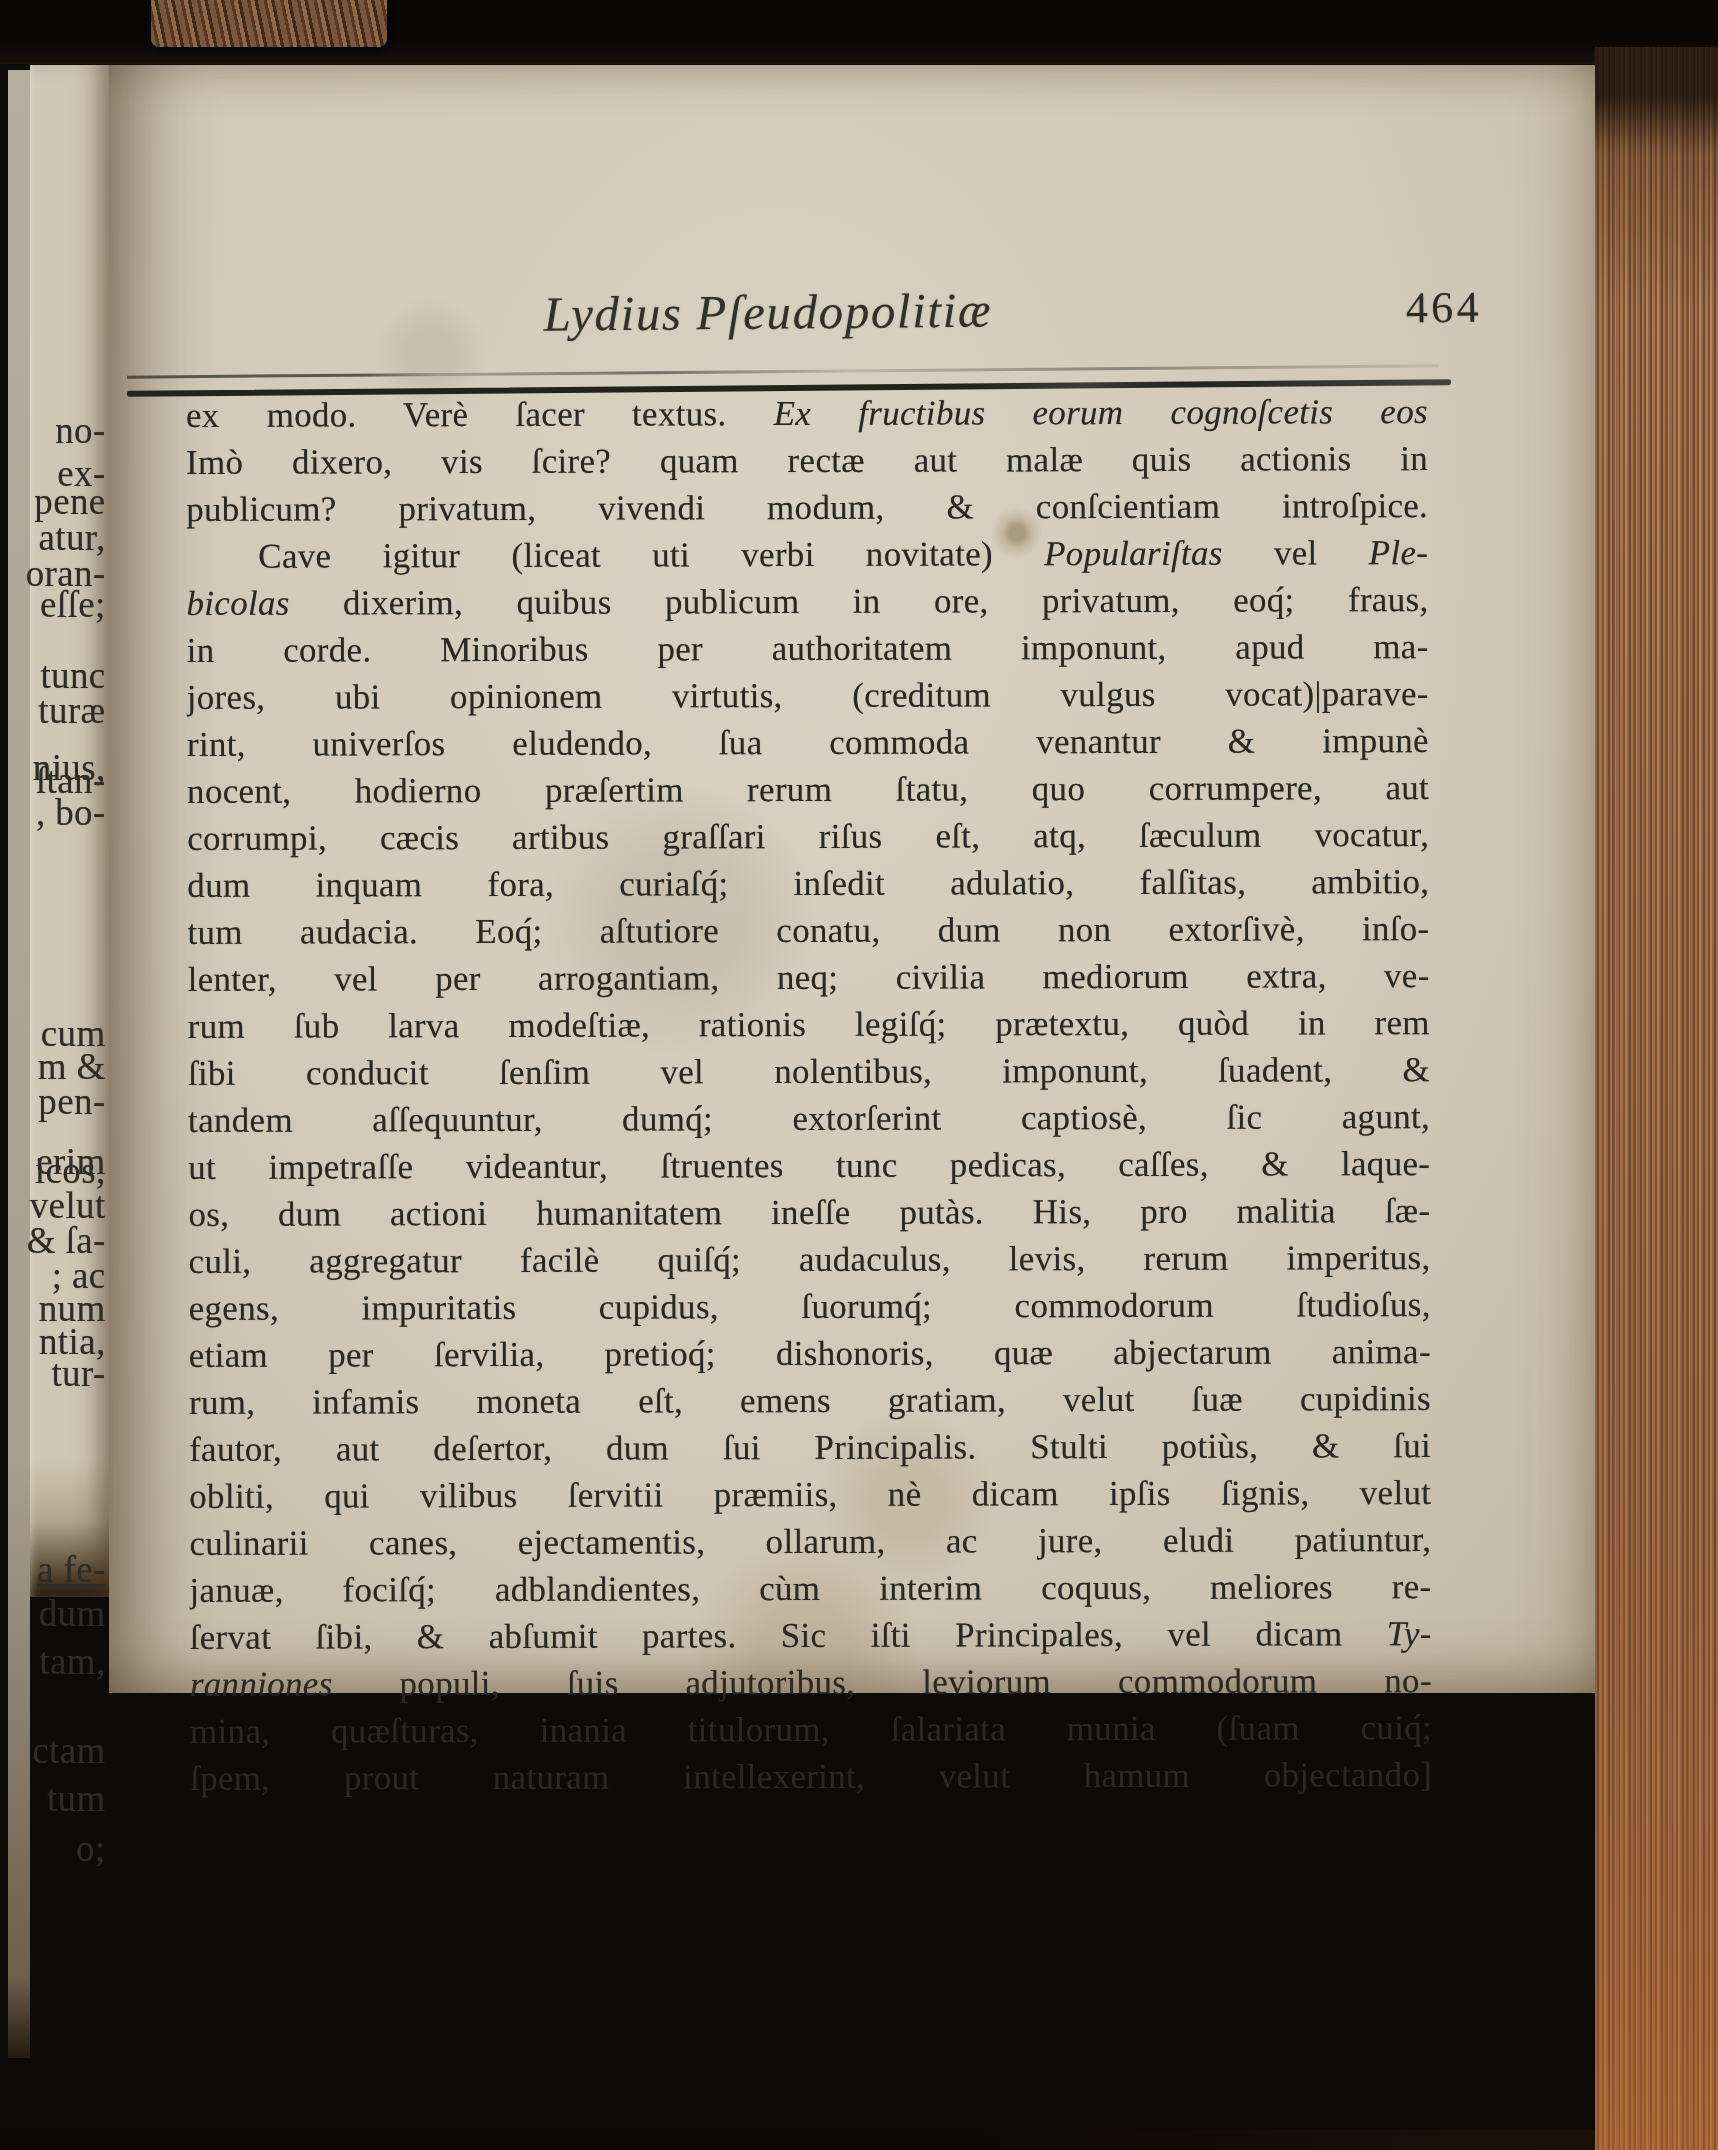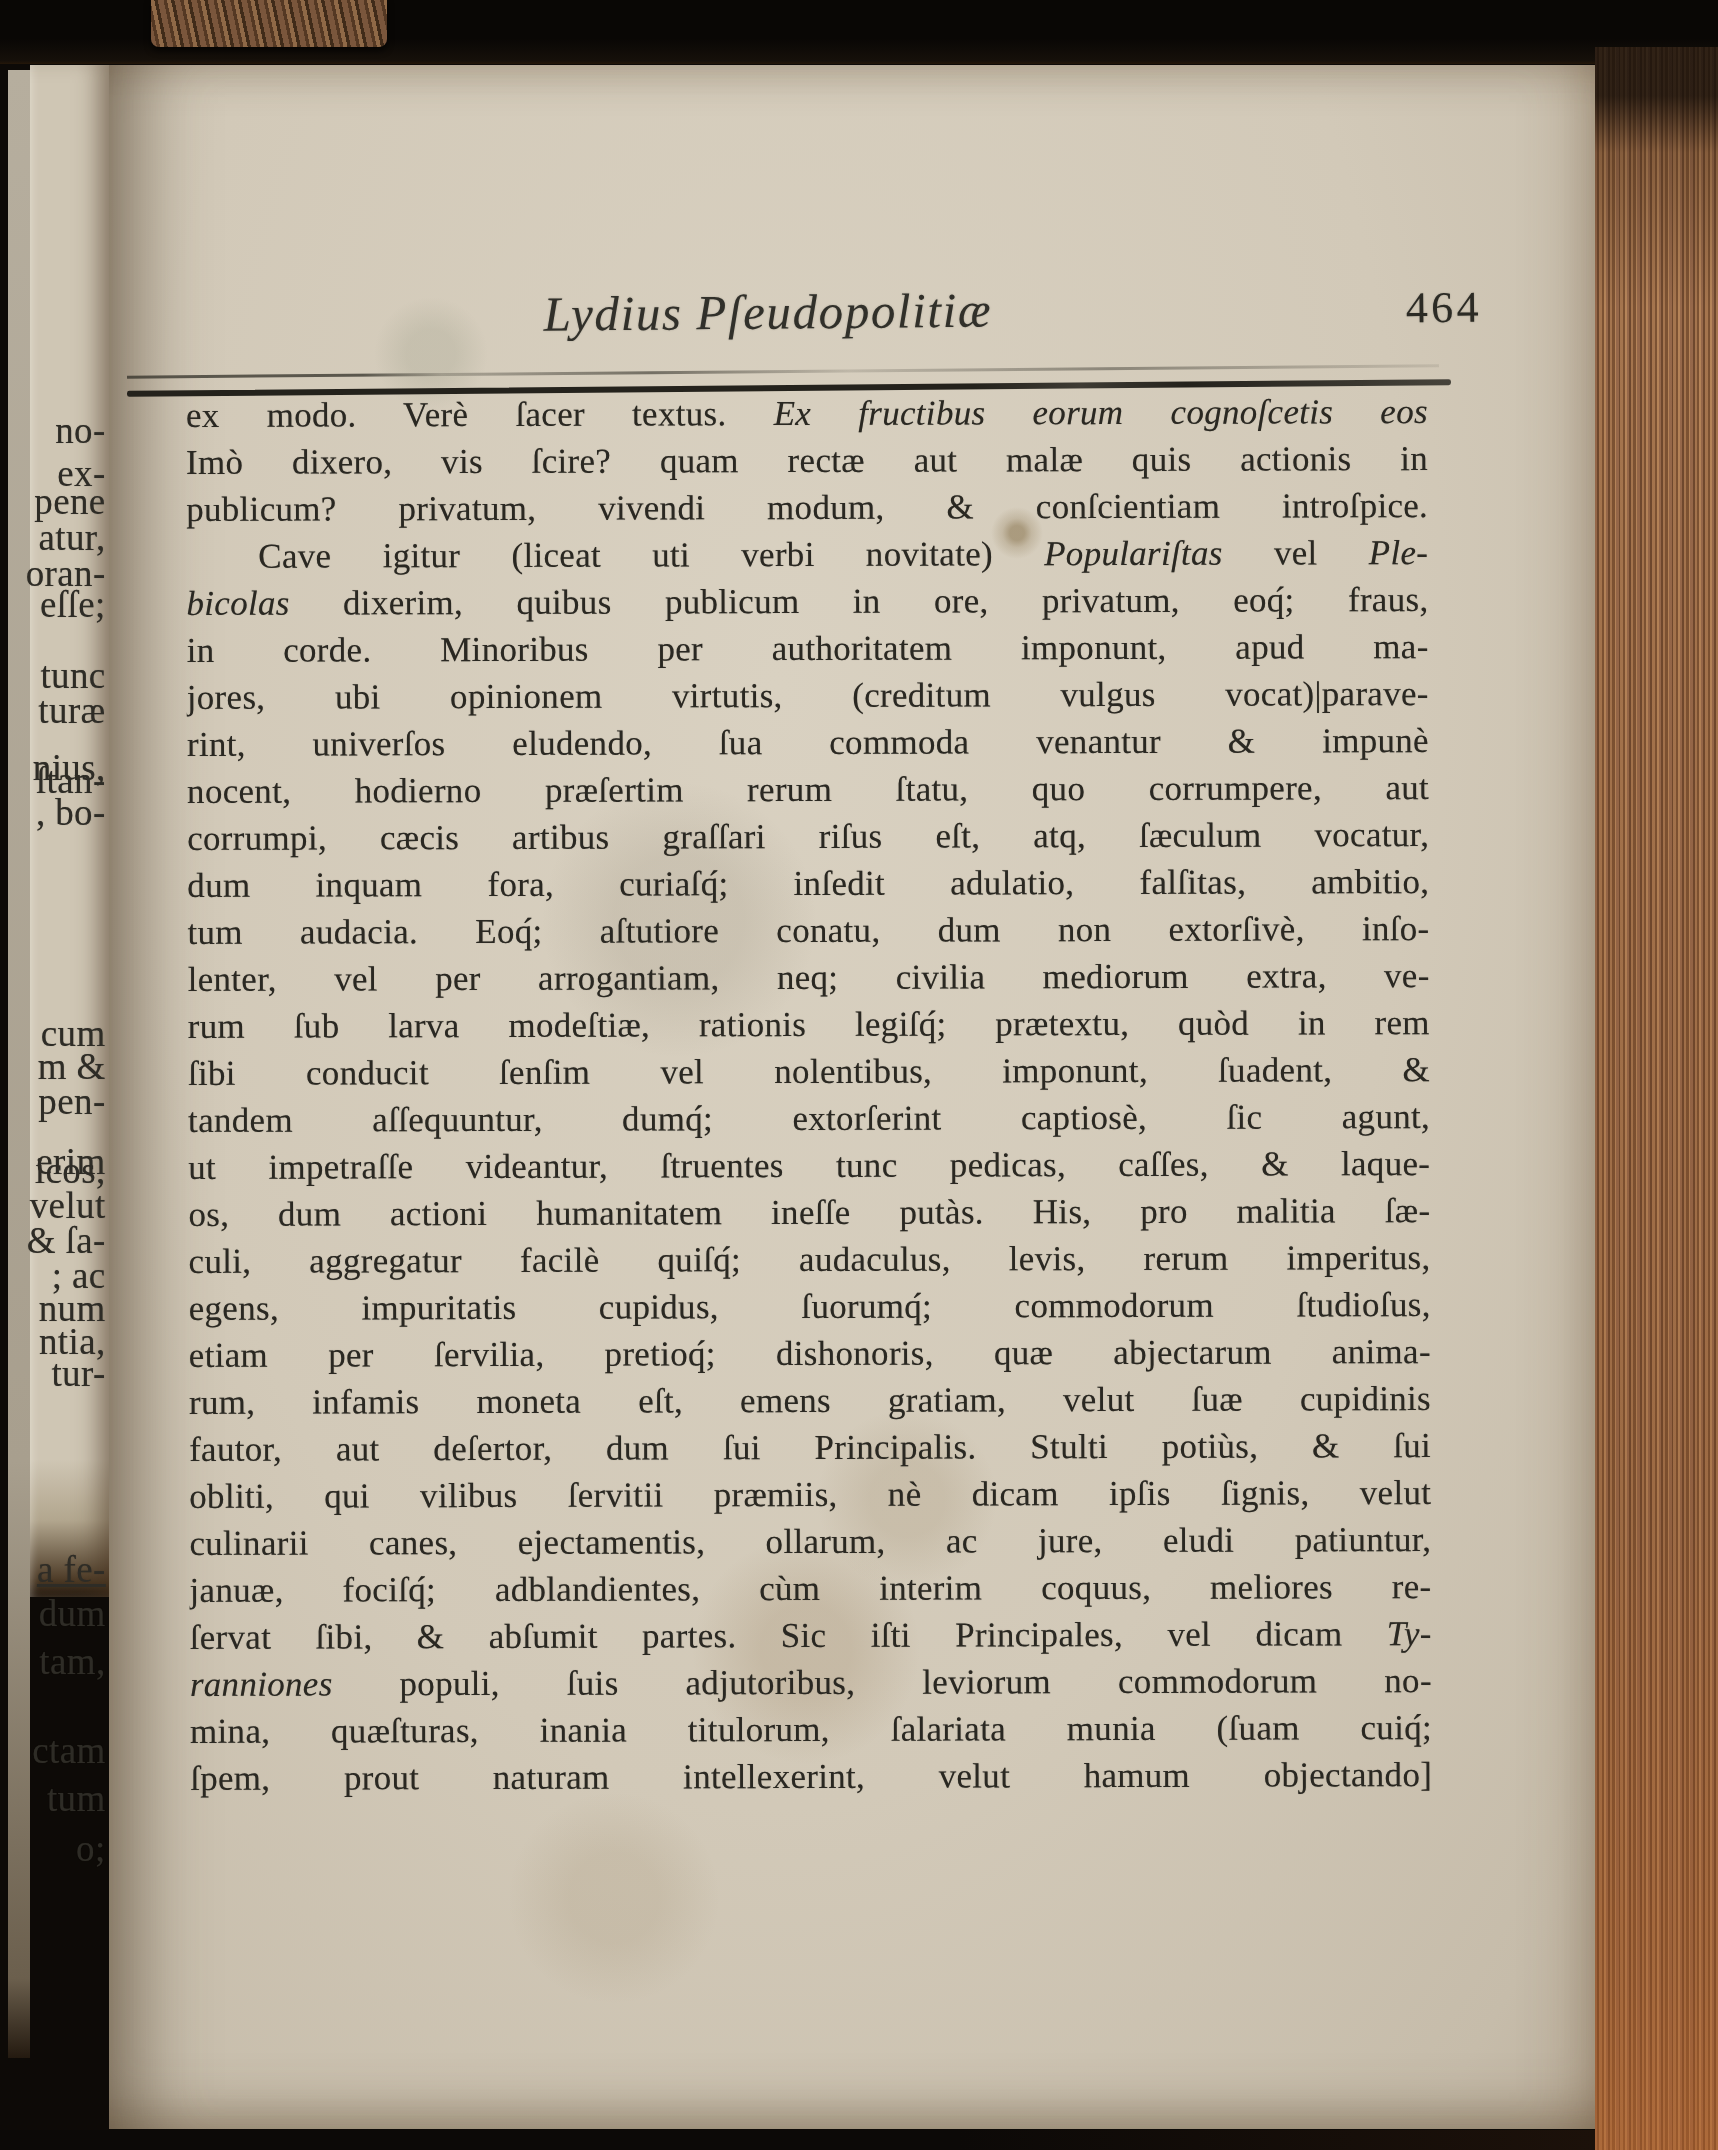--- a/index.html
+++ b/index.html
@@ -23,21 +23,21 @@
 
   
   #fragment-page{position:absolute;left:30px;top:65px;width:79px;height:1532px;
             background:linear-gradient(180deg,#cfc6b4 0 91%,#b2a68e 95%,#4a3824 99%,#241a10 100%);
             box-shadow:inset -21px 0 24.4px -11.4px rgba(70,50,30,.55), inset 4.9px 0 8.1px -3.3px rgba(255,255,250,.35);}
   .fragment{position:absolute;right:3.3px;white-space:nowrap;
             font-size:37px;color:#2e2c26;letter-spacing:0.4px;
             text-shadow:0 0 0.8px rgba(46,44,38,.5);}
 
   
-  #main-page{position:absolute;left:109px;top:65px;width:1486px;height:2064px;
+  #main-page{position:absolute;left:109px;top:65px;width:1486px;height:1628px;
       background:
         radial-gradient(circle at 908px 468px, rgba(110,85,40,.42) 0 7.3px, rgba(110,85,40,.18) 14.7px, transparent 26px),
         radial-gradient(circle at 570px 855px, rgba(90,80,60,.10) 0 65px, transparent 138px),
         radial-gradient(circle at 697px 1585px, rgba(130,100,60,.16) 0 45px, transparent 114px),
         radial-gradient(circle at 798px 1434px, rgba(120,95,55,.12) 0 37px, transparent 90px),
         radial-gradient(circle at 505px 1833px, rgba(120,95,55,.10) 0 45px, transparent 106px),
         radial-gradient(circle at 322px 289px, rgba(110,120,95,.14) 0 24.4px, transparent 57px),
         radial-gradient(ellipse at 45% 30%, #d9d1c1 0%, #d2c9b8 55%, #c6bcaa 90%, #bfb3a0 100%);
       box-shadow:
         inset 77px 0 73px -49px rgba(70,52,32,.55),

